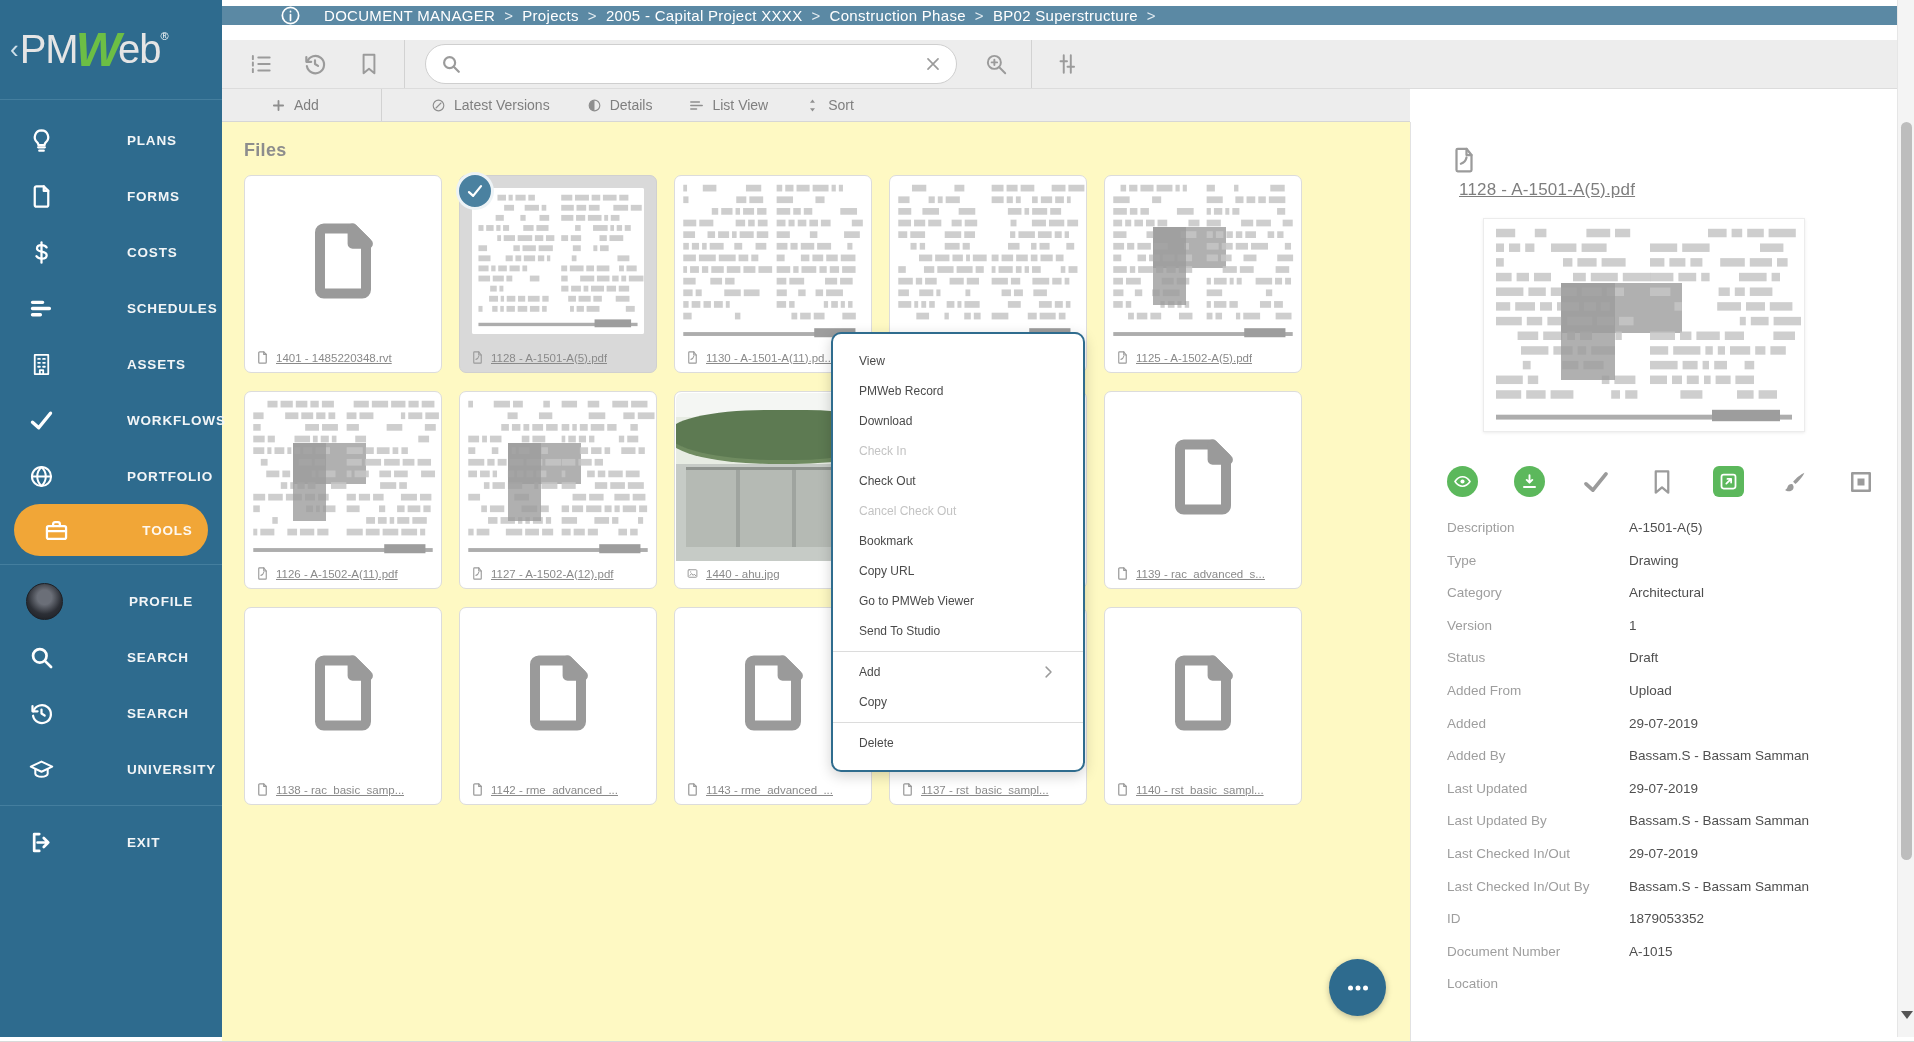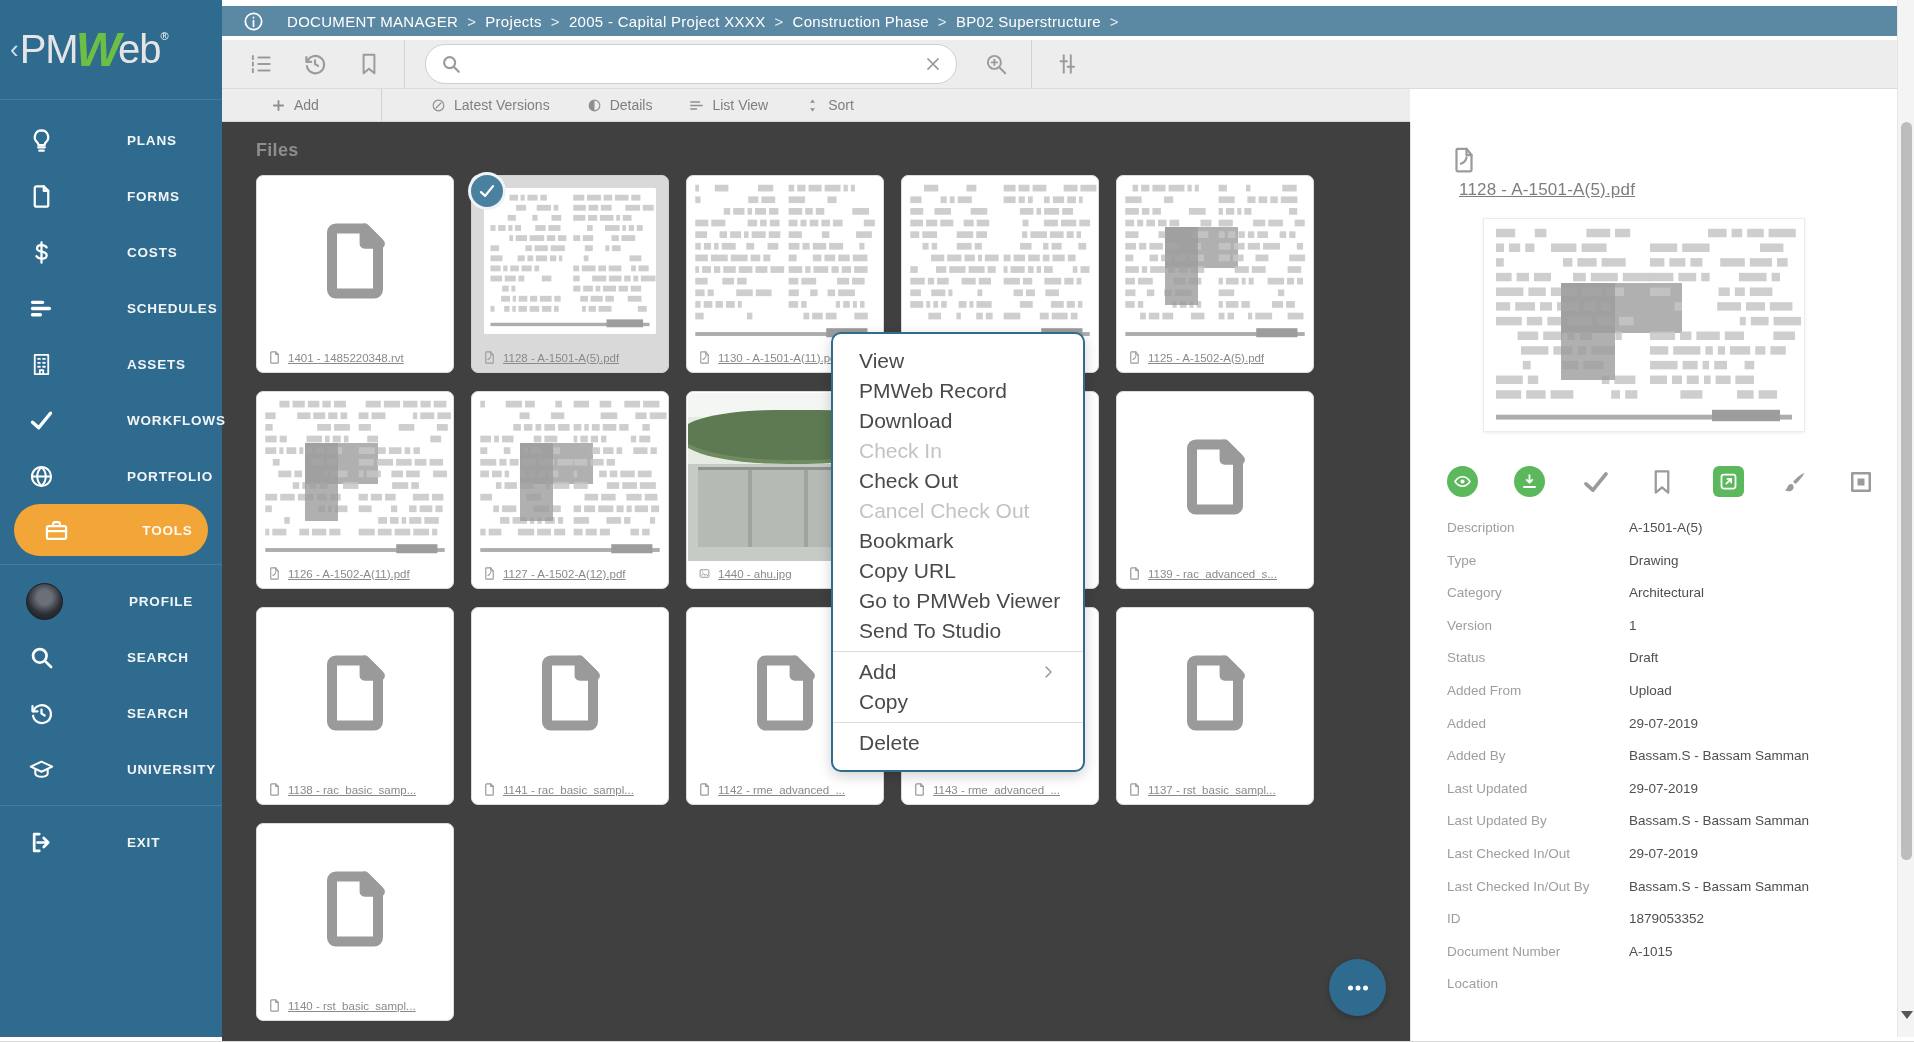--- a/index.html
+++ b/index.html
@@ -22,41 +22,41 @@
   .nav-item .ic { width:27px; height:27px; color:#fff; margin-right:26px; flex:0 0 auto; }
   .nav-item .lbl { font-size:13.5px; font-weight:700; letter-spacing:.8px; color:#f2f5f7; }
   .nav-item.active { background:#f1a637; margin:0 14px; padding-left:14px; border-radius:28px; height:52px;justify-content:center; }
   .nav-item.active .ic { color:#fff; }
   .nav-item.active .lbl { color:rgba(255,255,255,.92); }
   .nav-sep { height:1px; background:#447e9e; margin:8px 0; }
   .avatar { width:37px; height:37px; border-radius:50%; margin-right:20px; margin-left:-2px; flex:0 0 auto;
             background:radial-gradient(circle at 50% 38%, #6b6f78 0 26%, #2c2f36 60%, #17191d 100%); border:1px solid #1d2026; }
 
   
-  .crumbbar { position:absolute; left:222px; top:6px; right:0; height:30px; background:#5b89a4; display:flex; align-items:center; color:#fff; }
+  .crumbbar { position:absolute; left:222px; top:6px; right:0; height:19px; background:#5b89a4; display:flex; align-items:center; color:#fff;padding-left:37px; }
   .crumbbar .ic.info { width:23px; height:23px; color:#fff; margin:0 22px 0 20px; }
   .crumb { font-size:15px; letter-spacing:.3px; display:flex; gap:9px; align-items:center; white-space:nowrap; }
   .crumb a { color:#fff; text-decoration:none; cursor:pointer; }
   .crumb .sep { color:#e6eef3; }
 
   .searchbar { position:absolute; left:222px; top:40px; right:0; height:49px; background:#ededed; border-bottom:1px solid #dcdcdc; display:flex; align-items:center; }
   .searchbar .ic.tool { width:26px; height:26px; color:#9b9b9b; margin:0 14px; cursor:pointer; }
   .vdiv { width:1px; align-self:stretch; background:#d2d2d2; margin:0 8px; }
   .searchpill { width:532px; height:40px; background:#fff; border:1px solid #cfcfcf; border-radius:20px; display:flex; align-items:center; padding:0 12px 0 14px; margin:0 12px; }
   .searchpill .ic { width:22px; height:22px; color:#9b9b9b; }
   .searchpill input { flex:1; border:none; outline:none; font-size:15px; color:#555; background:transparent; padding:0 10px; }
 
   .actionbar { position:absolute; left:222px; top:89px; width:1188px; height:33px; background:#ededed; border-bottom:1px solid #d6d6d6; display:flex; align-items:center; }
   .abtn { display:flex; align-items:center; gap:7px; color:#7f7f7f; font-size:14px; cursor:pointer; margin:0 18px; white-space:nowrap; }
   .abtn .ic { width:17px; height:17px; color:#8f8f8f; }
   .abtn.first { margin-left:48px; }
   .adiv { width:1px; align-self:stretch; background:#d2d2d2; margin:0 30px 0 44px; }
 
   
-  .content { position:absolute; left:222px; top:122px; width:1188px; bottom:0; background:#404040; overflow:hidden;padding-left:12px; }
+  .content { position:absolute; left:222px; top:122px; width:1188px; bottom:0; background:#fef9c3; overflow:hidden; }
   .files-heading { font-size:18px; color:#8d8d8d; margin:18px 0 14px 22px; letter-spacing:.3px; }
   .grid { display:grid; grid-template-columns:repeat(5,198px); gap:18px 17px; margin-left:22px; }
   .tile { position:relative; width:198px; height:198px; background:#fff; border:1px solid #dcdcdc; border-radius:7px; cursor:pointer; }
   .thumb { position:absolute; left:1px; right:1px; top:1px; height:168px; border-radius:6px 6px 0 0; overflow:hidden; display:flex; align-items:center; justify-content:center; }
   .tile-label { position:absolute; left:0; right:0; bottom:0; height:29px; display:flex; align-items:center; padding:0 10px; gap:6px; }
   .tile-label .ic { width:15px; height:15px; color:#9b9b9b; flex:0 0 auto; }
   .tile-label a { font-size:11.5px; color:#8a8a8a; text-decoration:underline; white-space:nowrap; overflow:hidden; text-overflow:ellipsis; }
   .tile.selected { background:#d9d9d9; border-color:#d0d0d0; }
   .tile.selected .thumb { left:12px; right:12px; top:12px; height:146px; background:#fff; border-radius:2px; }
   .badge { position:absolute; left:-4px; top:-4px; width:38px; height:38px; border-radius:50%; background:#4a81a0; border:3px solid rgba(255,255,255,.9); z-index:5; display:flex; align-items:center; justify-content:center; }
@@ -68,21 +68,21 @@
   .plan::after  { content:""; position:absolute; left:24%; top:30%; width:17%; height:46%; background:#9c9c9c; opacity:.8; }
   .photo { position:relative; width:100%; height:100%; background:linear-gradient(#f4f6f3 0 14%, #e7ece3 14% 42%, #c6cbc6 42% 100%); }
   .photo::before { content:""; position:absolute; left:-4%; right:-4%; top:10%; height:30%;
                    background:#5d7a52; border-radius:46% 34% 40% 52%; box-shadow:0 6px 0 -2px #6f8b60; }
   .photo::after { content:""; position:absolute; left:5%; right:5%; top:44%; height:46%; border-top:3px solid #8f948f;
                   background:linear-gradient(90deg,#b5bab4 0 29%,#9fa49f 29% 31%,#b5bab4 31% 61%,#9fa49f 61% 63%,#b5bab4 63% 100%); }
 
   
   .ctxmenu { position:absolute; left:831px; top:332px; width:254px; background:#fff; border:2px solid #2f6c8e; border-radius:10px;
              box-shadow:0 4px 14px rgba(0,0,0,.18); padding:12px 0; z-index:50; }
-  .mi { position:relative; display:flex; align-items:center; height:30px; padding:0 26px; font-size:21px; color:#4a4a4a; cursor:pointer; white-space:nowrap;text-align:right; }
+  .mi { position:relative; display:flex; align-items:center; height:30px; padding:0 26px; font-size:12px; color:#4a4a4a; cursor:pointer; white-space:nowrap;text-align:right; }
   .mi.disabled { color:#c3c3c3; cursor:default; }
   .mi .ic.sub { width:18px; height:18px; color:#9b9b9b; margin-left:auto; }
   .mdiv { height:1px; background:#dcdcdc; margin:5px 0; }
 
   
   .morebtn { position:absolute; left:1329px; top:959px; width:57px; height:57px; border-radius:50%; background:#2e6b8e; z-index:40;
              display:flex; align-items:center; justify-content:center; cursor:pointer; box-shadow:0 2px 6px rgba(0,0,0,.25); }
   .morebtn .ic { width:30px; height:30px; color:#fff; }
 
   
@@ -1203,39 +1203,20 @@
             </span>
           </div>
         <div class="tile-label">
             <span class="ic">
               <svg viewBox="0 0 24 24" fill="none" stroke="currentColor" stroke-width="2" stroke-linecap="round" stroke-linejoin="round">
                 <path d="M14 3H7.5A1.5 1.5 0 0 0 6 4.5v15A1.5 1.5 0 0 0 7.5 21h9a1.5 1.5 0 0 0 1.5-1.5V7z"></path>
                 <path d="M14 3v4h4"></path>
               </svg>
             </span>
             <a>1138 - rac_basic_samp...</a>
-          </div>
-      </div>
-      <div class="tile">
-        <div class="thumb">
-            <span class="ic gen-ico">
-              <svg viewBox="0 0 24 24" fill="none" stroke="currentColor" stroke-width="2.6" stroke-linecap="round" stroke-linejoin="round">
-                <path d="M14.5 3.5H7a1 1 0 0 0-1 1v15a1 1 0 0 0 1 1h10a1 1 0 0 0 1-1V7z"></path>
-                <path d="M14.5 3.5V7.5H18.5z" fill="currentColor"></path>
-              </svg>
-            </span>
-          </div>
-        <div class="tile-label">
-            <span class="ic">
-              <svg viewBox="0 0 24 24" fill="none" stroke="currentColor" stroke-width="2" stroke-linecap="round" stroke-linejoin="round">
-                <path d="M14 3H7.5A1.5 1.5 0 0 0 6 4.5v15A1.5 1.5 0 0 0 7.5 21h9a1.5 1.5 0 0 0 1.5-1.5V7z"></path>
-                <path d="M14 3v4h4"></path>
-              </svg>
-            </span>
-            <a>1141 - rac_basic_sampl...</a>
           </div>
       </div>
       <div class="tile">
         <div class="thumb">
             <span class="ic gen-ico">
               <svg viewBox="0 0 24 24" fill="none" stroke="currentColor" stroke-width="2.6" stroke-linecap="round" stroke-linejoin="round">
                 <path d="M14.5 3.5H7a1 1 0 0 0-1 1v15a1 1 0 0 0 1 1h10a1 1 0 0 0 1-1V7z"></path>
                 <path d="M14.5 3.5V7.5H18.5z" fill="currentColor"></path>
               </svg>
             </span>

